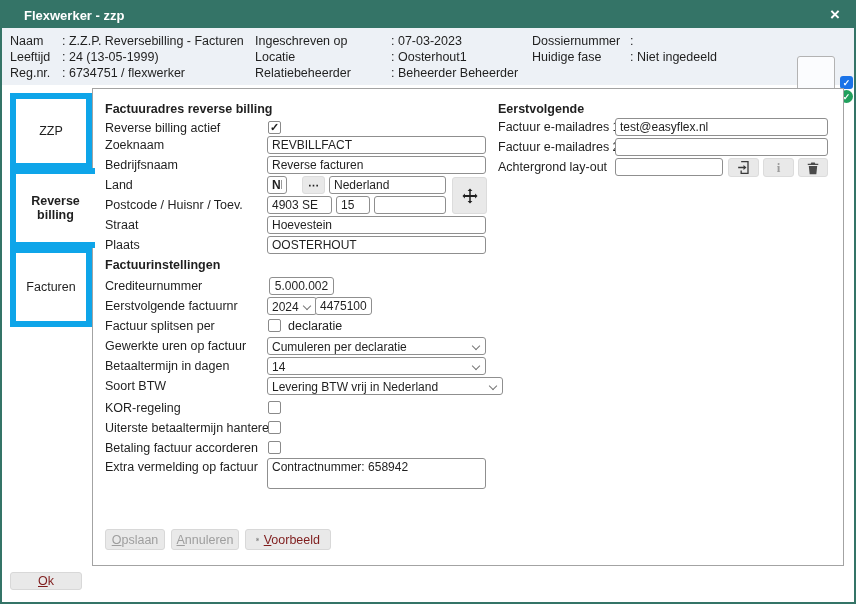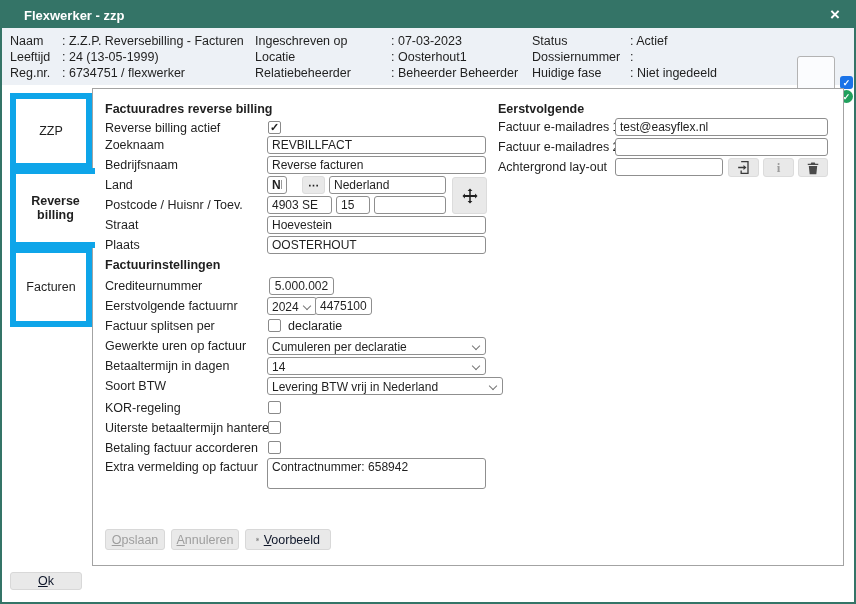--- a/index.html
+++ b/index.html
@@ -54,21 +54,21 @@
           border-right:1.4px solid #777; border-bottom:1.4px solid #777; transform:rotate(45deg); }
   .checkbox { position:absolute; width:13px; height:13px; border:1px solid #8a8a8a; border-radius:2px;
               background:#fff; display:flex; align-items:center; justify-content:center;
               font-size:11px; font-weight:bold; line-height:1; z-index:4; cursor:default; }
   .sbtn { position:absolute; background:#e9e9e9; border:1px solid #dcdcdc; border-radius:3px;
           display:flex; align-items:center; justify-content:center; z-index:4; cursor:default; }
   .textar { position:absolute; border:1px solid #8f8f8f; border-radius:3px; background:#fff;
             font:12px "Liberation Sans", sans-serif; color:#1f1f1f; padding:1px 4px; resize:none; z-index:4; outline:none; }
   .abtn { position:absolute; height:21px; background:#e9e9e9; border:1px solid #d8d8d8; border-radius:3px;
           display:flex; align-items:center; justify-content:center; gap:5px; font-size:12.5px;
-          padding:0 10px; z-index:4; cursor:default; color:#0f172a; }
+          padding:0 10px; z-index:4; cursor:default; color:#7f1d1d; }
   .abtn.disabled { color:#9e9e9e; }
   .abtn .klabel { display:block; }
   .abtn .klabel::first-letter { text-decoration:underline; }
   .info-glyph { font-family:"Liberation Serif", serif; font-weight:bold; color:#9b9b9b; font-size:13px; }
 </style>
 </head>
 <body>
 
 <div class="window">
 
@@ -101,24 +101,20 @@
         <span class="hlabel">Locatie</span>
         <span class="hval">Oosterhout1</span>
       </div>
       <div class="hrow">
         <span class="hlabel">Relatiebeheerder</span>
         <span class="hval">Beheerder Beheerder</span>
       </div>
     </div>
     <div class="hcol hcol-3">
       <div class="hrow">
-        <span class="hlabel">Status</span>
-        <span class="hval">Actief</span>
-      </div>
-      <div class="hrow">
         <span class="hlabel">Dossiernummer</span>
         <span class="hval"></span>
       </div>
       <div class="hrow">
         <span class="hlabel">Huidige fase</span>
         <span class="hval">Niet ingedeeld</span>
       </div>
     </div>
     <div class="photo-box"></div>
     <div class="chk-blue">✓</div>

